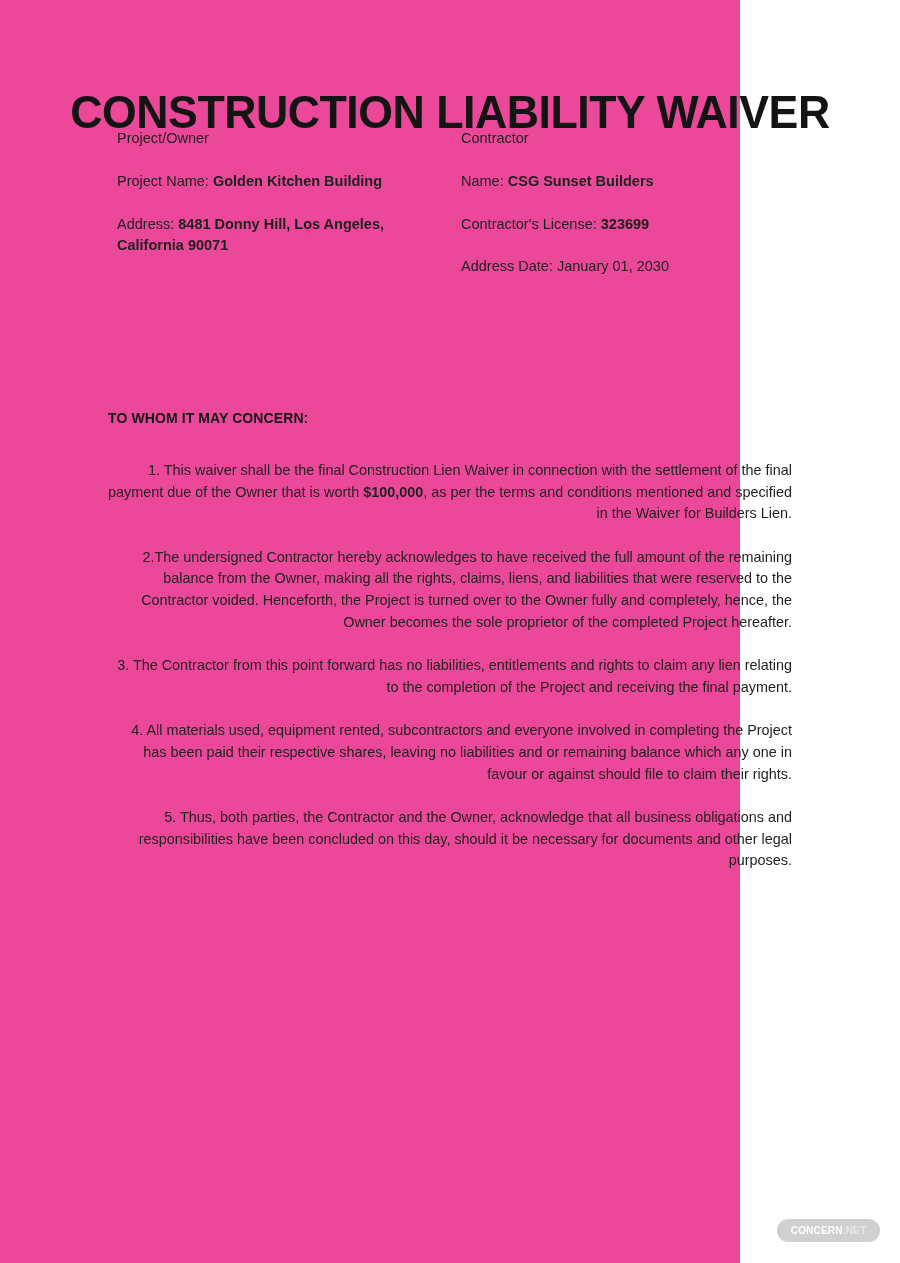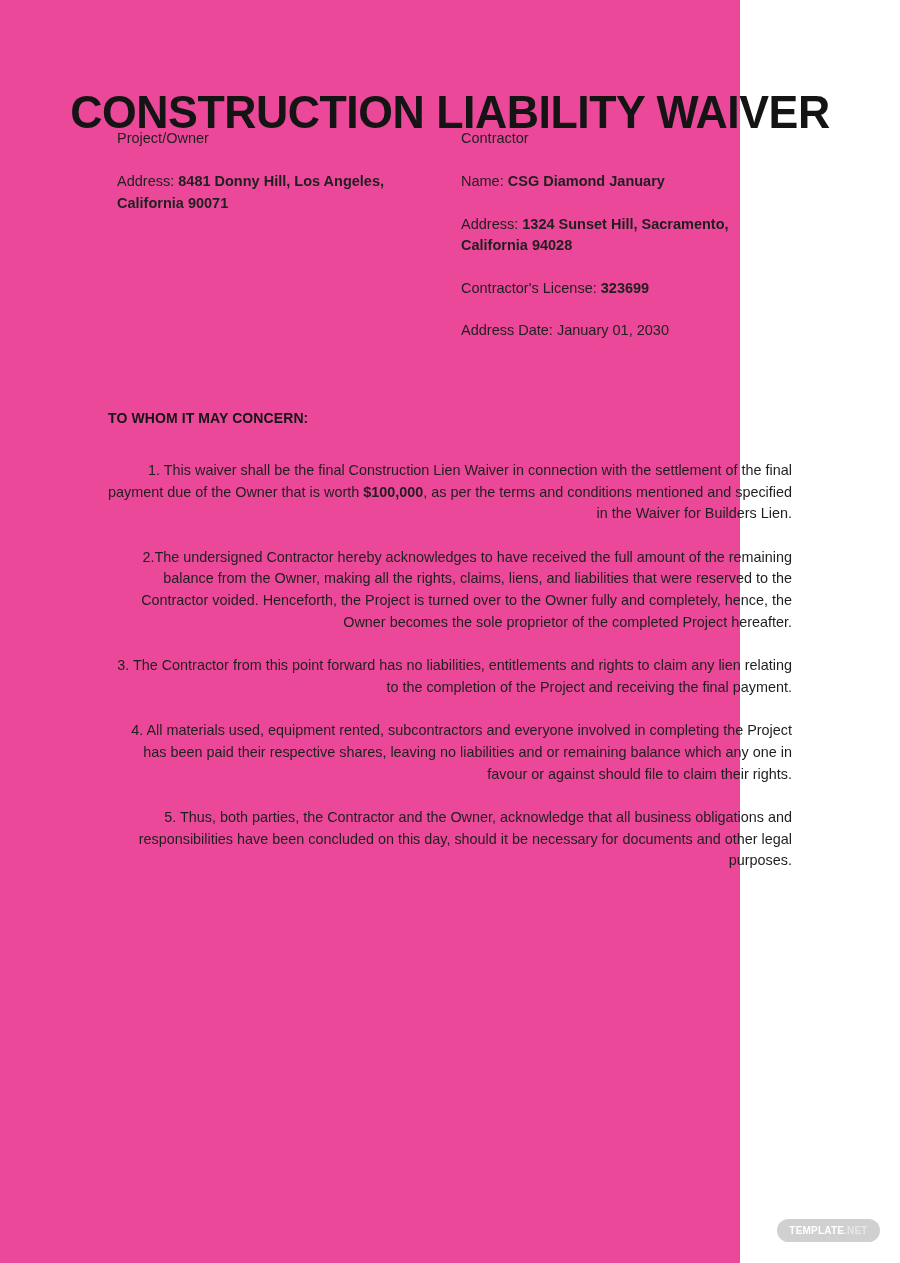--- a/index.html
+++ b/index.html
@@ -127,31 +127,31 @@
 
 <div class="page">
 
   <h1 class="doc-title">CONSTRUCTION LIABILITY WAIVER</h1>
 
   <div class="parties">
 
     <div class="party-col left">
       <div class="col-heading">Project/Owner</div>
       <div class="field-row">
+        <span class="field-label">Project Name: </span><span class="field-value">Golden Kitchen Building</span>
+      </div>
+      <div class="field-row">
         <span class="field-label">Address: </span><span class="field-value">8481 Donny Hill, Los Angeles, California 90071</span>
       </div>
     </div>
 
     <div class="party-col right">
       <div class="col-heading">Contractor</div>
       <div class="field-row">
-        <span class="field-label">Name: </span><span class="field-value">CSG Diamond January</span>
-      </div>
-      <div class="field-row">
-        <span class="field-label">Address: </span><span class="field-value">1324 Sunset Hill, Sacramento, California 94028</span>
+        <span class="field-label">Name: </span><span class="field-value">CSG Sunset Builders</span>
       </div>
       <div class="field-row">
         <span class="field-label">Contractor's License: </span><span class="field-value">323699</span>
       </div>
       <div class="field-row">
         <span class="field-label">Address Date: </span><span class="field-value plain">January 01, 2030</span>
       </div>
     </div>
 
   </div>
@@ -176,16 +176,16 @@
       <span>4. All materials used, equipment rented, subcontractors and everyone involved in completing the Project has been paid their respective shares, leaving no liabilities and or remaining balance which any one in favour or against should file to claim their rights.</span>
     </p>
 
     <p class="clause">
       <span>5. Thus, both parties, the Contractor and the Owner, acknowledge that all business obligations and responsibilities have been concluded on this day, should it be necessary for documents and other legal purposes.</span>
     </p>
 
   </div>
 
   <div class="watermark">
-    <span class="watermark-text"><span>TEMPLATE</span><span class="dim">.NET</span></span>
+    <span class="watermark-text"><span>CONCERN</span><span class="dim">.NET</span></span>
   </div>
 
 </div>
 
 </body></html>

